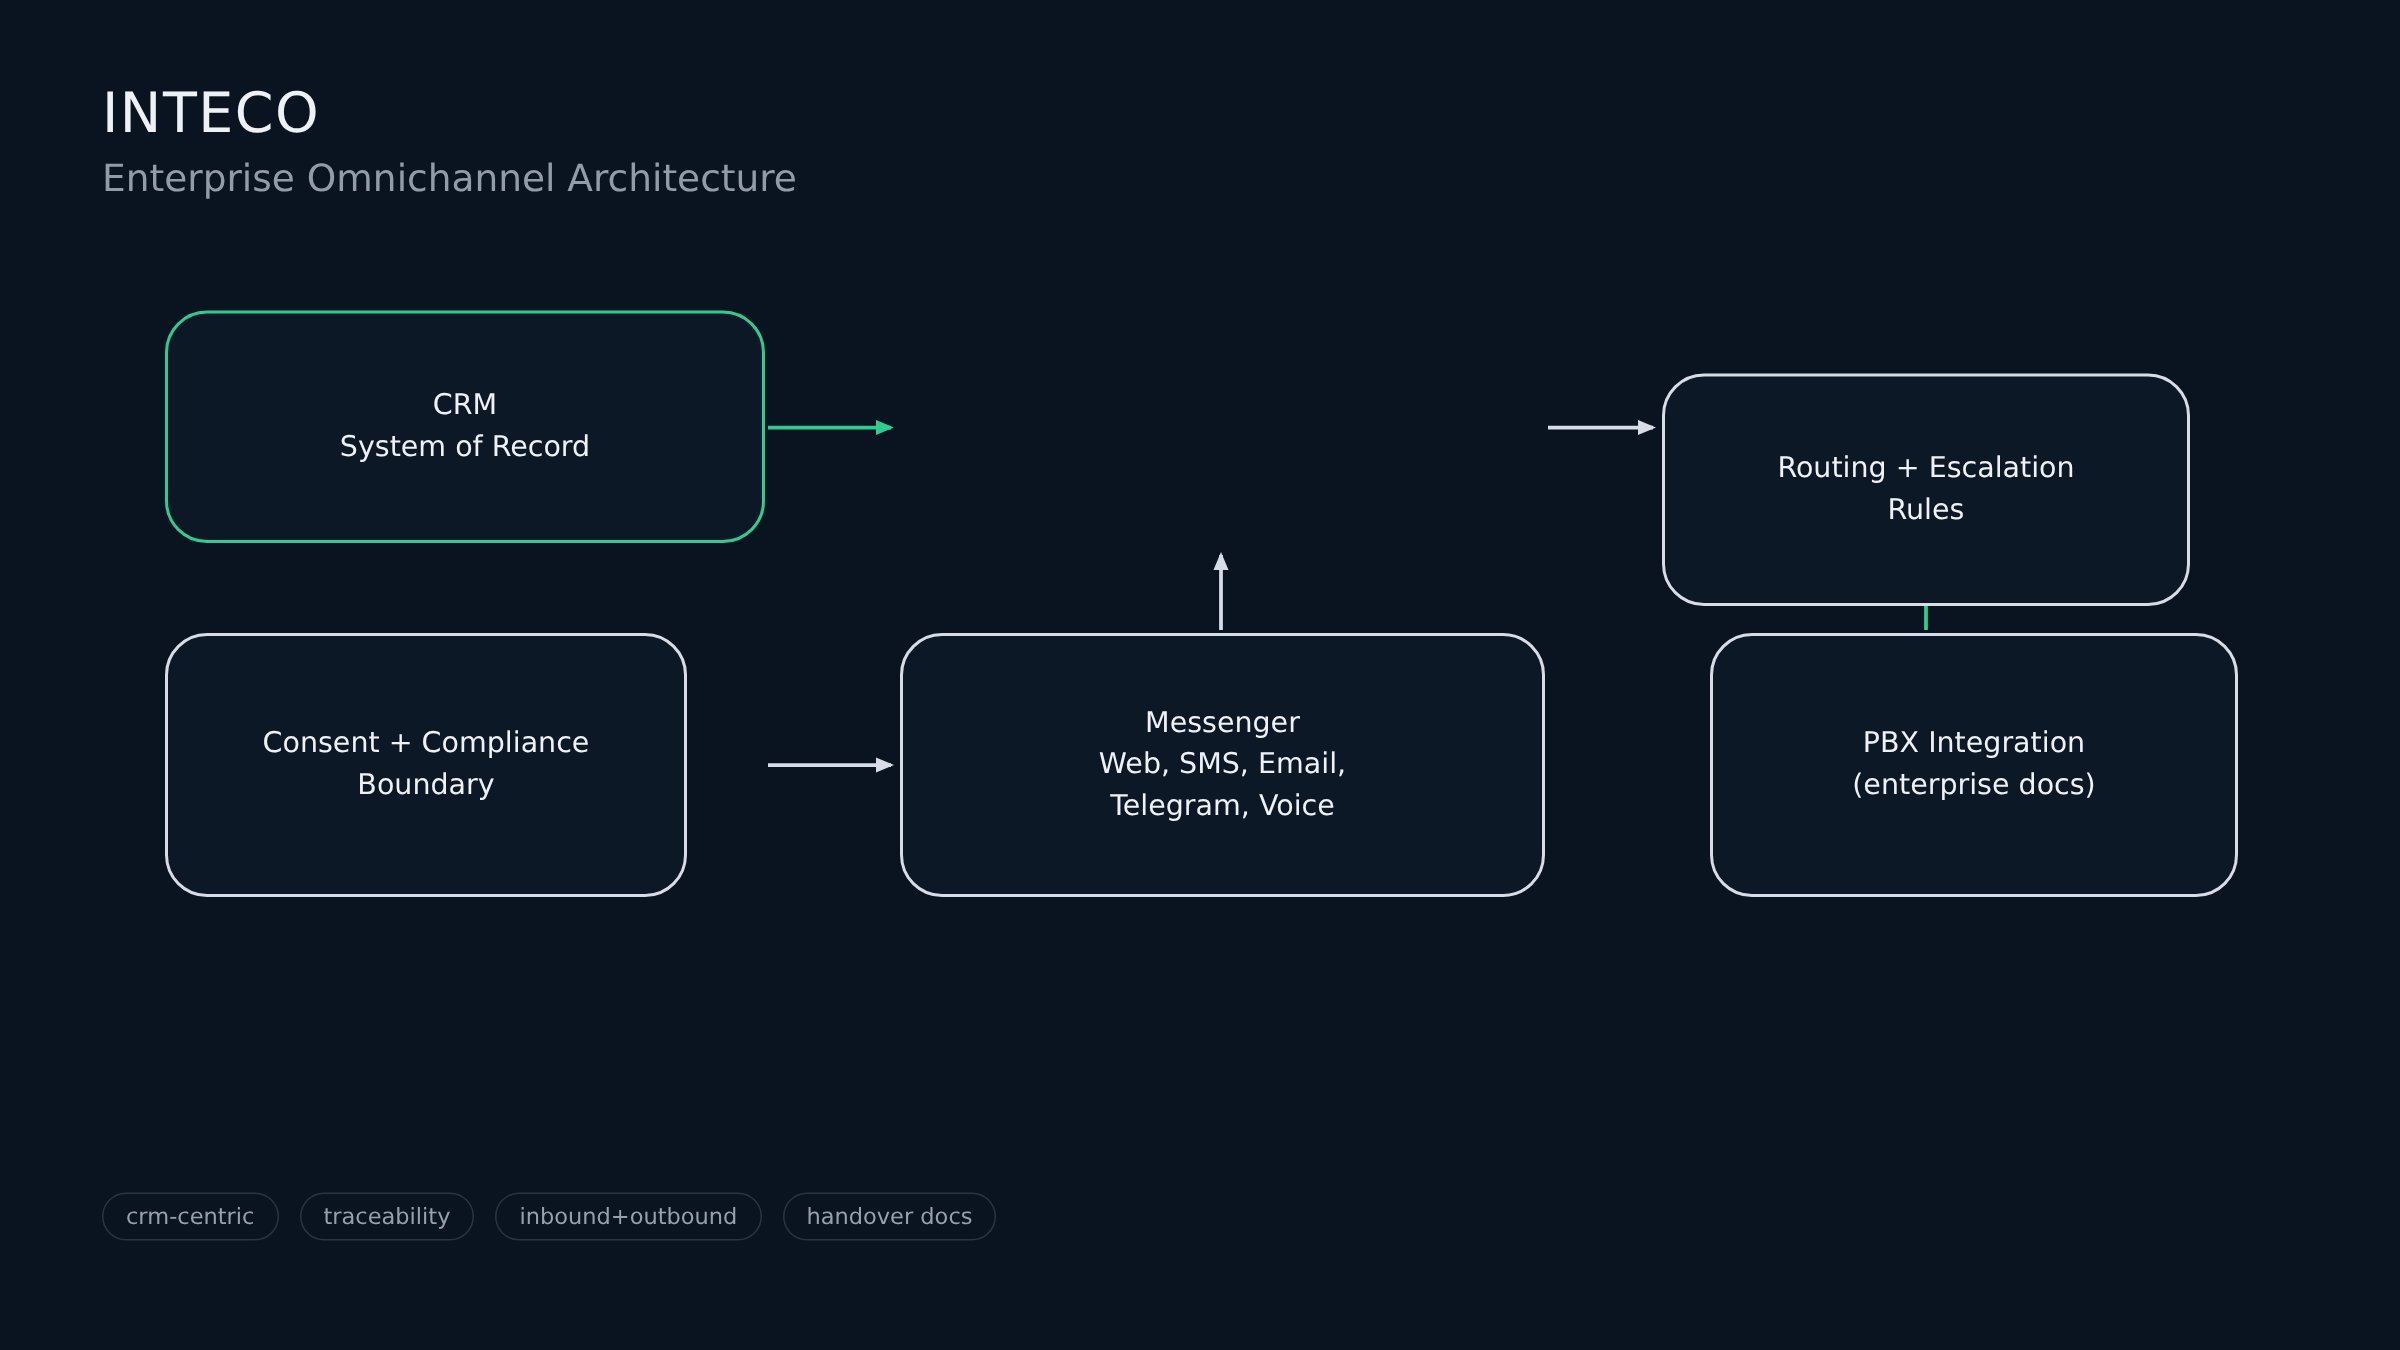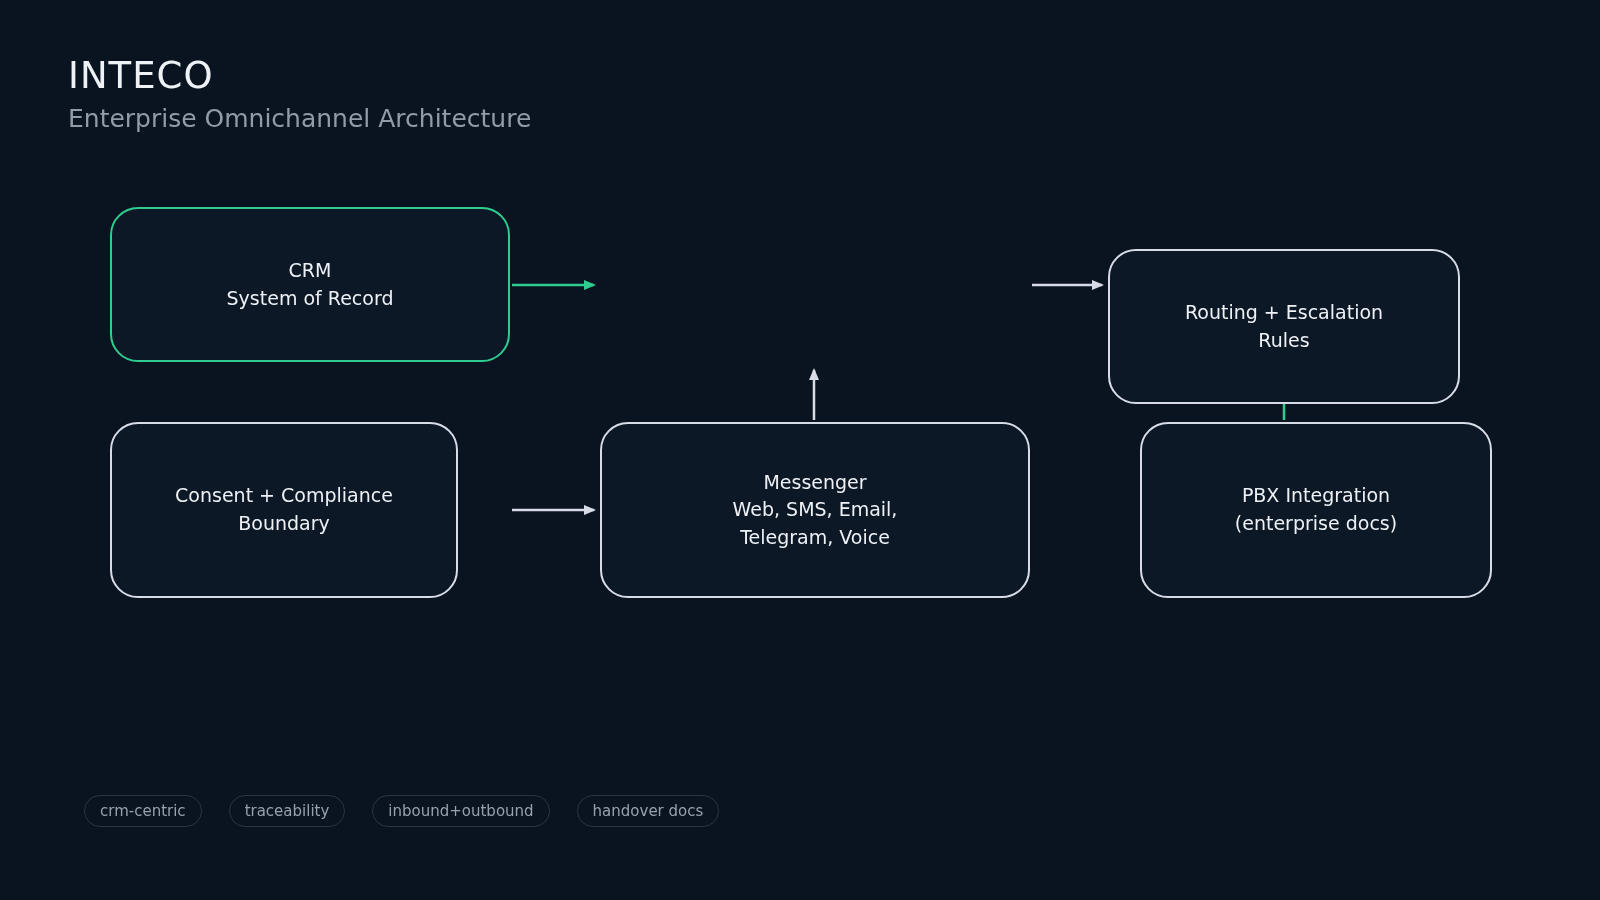--- a/index.html
+++ b/index.html
@@ -62,24 +62,24 @@
     position: absolute;
     left: 0; top: 0;
     pointer-events: none;
   }
   .edge { stroke-width: 2.5px; fill: none; }
   .edge.green { stroke: #2ecc8e; }
   .edge.light { stroke: #d8dce6; }
 
   .tags {
     position: absolute;
-    left: 84px;
+    left: 68px;
     top: 795px;
     display: flex;
-    gap: 27px;
+    gap: 14px;
   }
   .tag {
     border: 1px solid #49556480;
     border-radius: 999px;
     padding: 6px 15px;
     font-size: 15px;
     color: #97a1ad;
     background: transparent;
     white-space: nowrap;
   }

